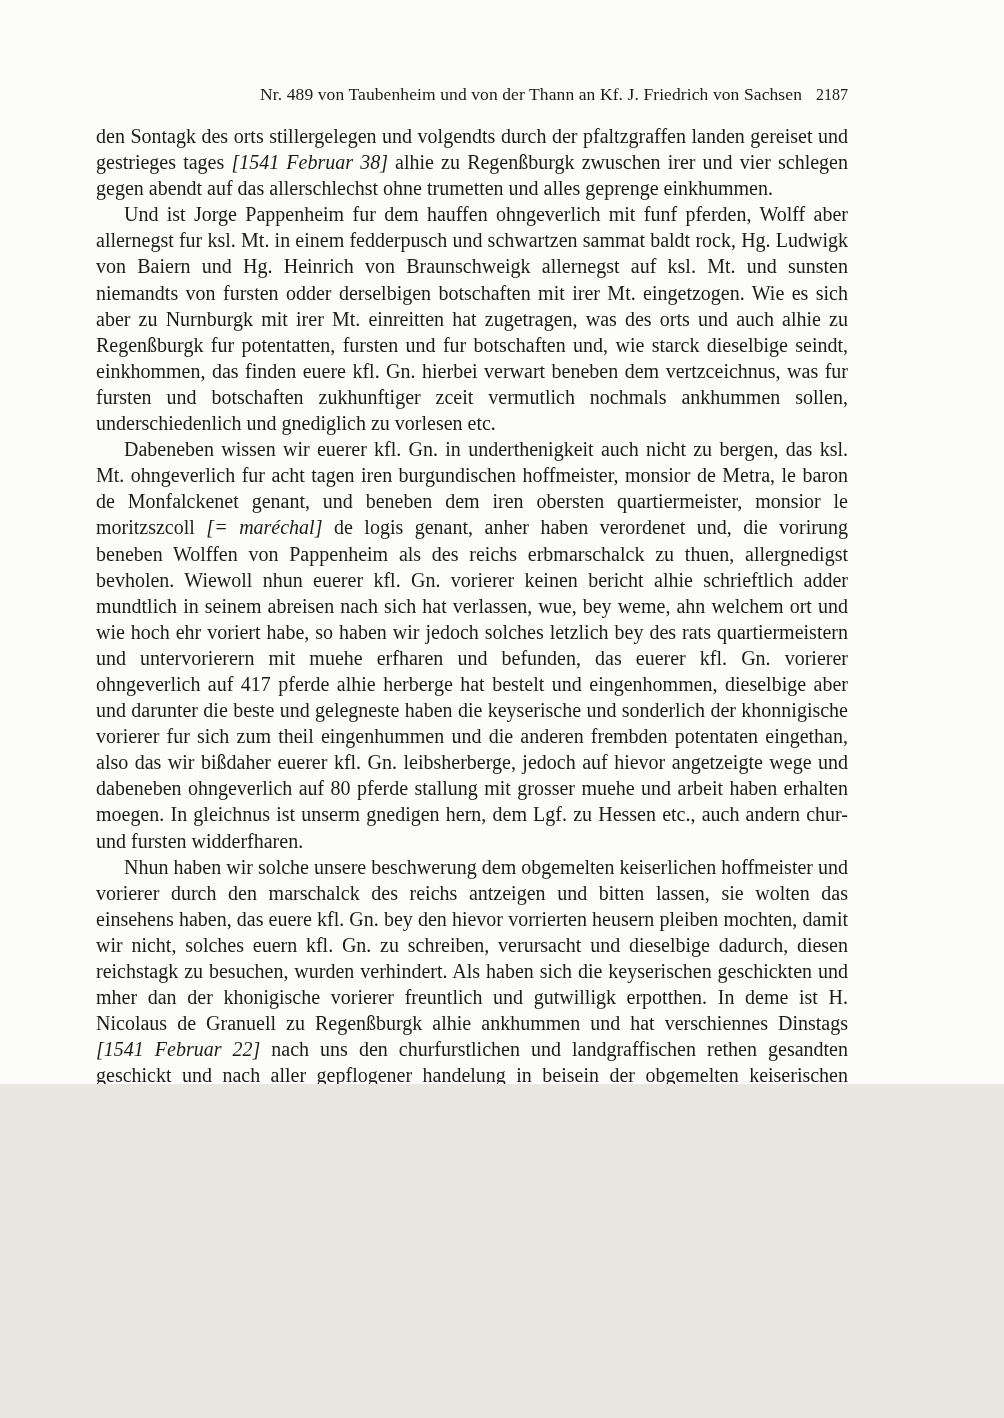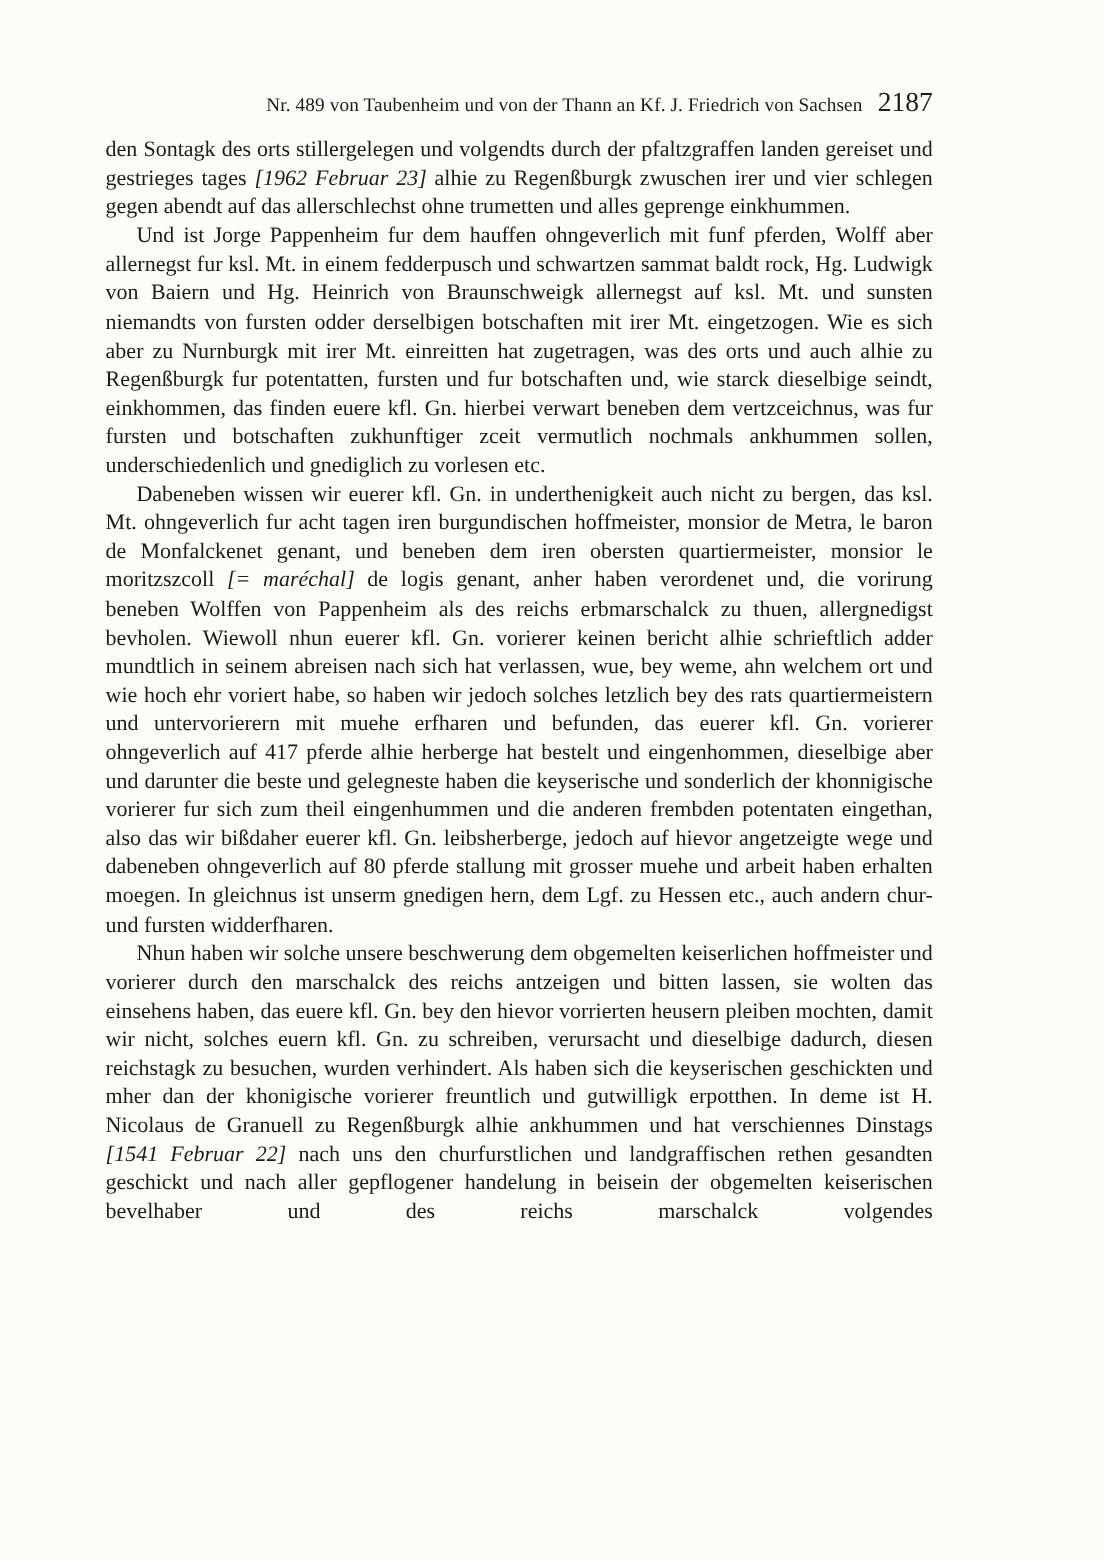--- a/index.html
+++ b/index.html
@@ -6,42 +6,42 @@
     margin: 0;
     padding: 0;
   }
   body {
     background: #e9e7e2;
     font-family: "Liberation Serif", "DejaVu Serif", serif;
   }
   .page {
     position: relative;
     width: 1004px;
-    height: 1418px;
+    height: 1084px;
     margin: 0 auto;
     box-sizing: border-box;
     background: #fcfcfa;
     color: #1b1b1b;
     padding: 82px 156px 0 96px;
     overflow: hidden;
   }
   .running-header {
     display: flex;
     justify-content: flex-end;
     align-items: baseline;
     gap: 14px;
     line-height: 24px;
     white-space: nowrap;
   }
   .running-header .head-title {
     font-size: 17.5px;
     letter-spacing: 0.1px;
   }
   .running-header .folio {
-    font-size: 25px;
+    font-size: 16px;
     text-align: center;
   }
   .body-text {
     margin-top: 16px;
     font-size: 20px;
     line-height: 26.1px;
     text-align: justify;
   }
   .body-text p {
     margin: 0;
@@ -59,18 +59,18 @@
 </style>
 </head>
 <body>
 
 <div class="page" style="background: rgb(252, 252, 250); color: rgb(27, 27, 27);">
   <div class="running-header">
     <span class="head-title">Nr. 489 von Taubenheim und von der Thann an Kf. J. Friedrich von Sachsen</span>
     <span class="folio">2187</span>
   </div>
   <div class="body-text">
-      <p class=""><span>den Sontagk des orts stillergelegen und volgendts durch der pfaltzgraffen landen gereiset und gestrieges tages </span><span class="italic">[1962 Februar 23]</span><span> alhie zu Regenßburgk zwuschen irer und vier schlegen gegen abendt auf das allerschlechst ohne trumetten und alles geprenge einkhummen.</span></p>
+      <p class=""><span>den Sontagk des orts stillergelegen und volgendts durch der pfaltzgraffen landen gereiset und gestrieges tages </span><span class="italic">[1541 Februar 38]</span><span> alhie zu Regenßburgk zwuschen irer und vier schlegen gegen abendt auf das allerschlechst ohne trumetten und alles geprenge einkhummen.</span></p>
       <p class="indent"><span>Und ist Jorge Pappenheim fur dem hauffen ohngeverlich mit funf pferden, Wolff aber allernegst fur ksl. Mt. in einem fedderpusch und schwartzen sammat baldt rock, Hg. Ludwigk von Baiern und Hg. Heinrich von Braunschweigk allernegst auf ksl. Mt. und sunsten niemandts von fursten odder derselbigen botschaften mit irer Mt. eingetzogen. Wie es sich aber zu Nurnburgk mit irer Mt. einreitten hat zugetragen, was des orts und auch alhie zu Regenßburgk fur potentatten, fursten und fur botschaften und, wie starck dieselbige seindt, einkhommen, das finden euere kfl. Gn. hierbei verwart beneben dem vertzceichnus, was fur fursten und botschaften zukhunftiger zceit vermutlich nochmals ankhummen sollen, underschiedenlich und gnediglich zu vorlesen etc.</span></p>
       <p class="indent"><span>Dabeneben wissen wir euerer kfl. Gn. in underthenigkeit auch nicht zu bergen, das ksl. Mt. ohngeverlich fur acht tagen iren burgundischen hoffmeister, monsior de Metra, le baron de Monfalckenet genant, und beneben dem iren obersten quartiermeister, monsior le moritzszcoll </span><span class="italic">[= maréchal]</span><span> de logis genant, anher haben verordenet und, die vorirung beneben Wolffen von Pappenheim als des reichs erbmarschalck zu thuen, allergnedigst bevholen. Wiewoll nhun euerer kfl. Gn. vorierer keinen bericht alhie schrieftlich adder mundtlich in seinem abreisen nach sich hat verlassen, wue, bey weme, ahn welchem ort und wie hoch ehr voriert habe, so haben wir jedoch solches letzlich bey des rats quartiermeistern und untervorierern mit muehe erfharen und befunden, das euerer kfl. Gn. vorierer ohngeverlich auf 417 pferde alhie herberge hat bestelt und eingenhommen, dieselbige aber und darunter die beste und gelegneste haben die keyserische und sonderlich der khonnigische vorierer fur sich zum theil eingenhummen und die anderen frembden potentaten eingethan, also das wir bißdaher euerer kfl. Gn. leibsherberge, jedoch auf hievor angetzeigte wege und dabeneben ohngeverlich auf 80 pferde stallung mit grosser muehe und arbeit haben erhalten moegen. In gleichnus ist unserm gnedigen hern, dem Lgf. zu Hessen etc., auch andern chur- und fursten widderfharen.</span></p>
       <p class="indent justify-last"><span>Nhun haben wir solche unsere beschwerung dem obgemelten keiserlichen hoffmeister und vorierer durch den marschalck des reichs antzeigen und bitten lassen, sie wolten das einsehens haben, das euere kfl. Gn. bey den hievor vorrierten heusern pleiben mochten, damit wir nicht, solches euern kfl. Gn. zu schreiben, verursacht und dieselbige dadurch, diesen reichstagk zu besuchen, wurden verhindert. Als haben sich die keyserischen geschickten und mher dan der khonigische vorierer freuntlich und gutwilligk erpotthen. In deme ist H. Nicolaus de Granuell zu Regenßburgk alhie ankhummen und hat verschiennes Dinstags </span><span class="italic">[1541 Februar 22]</span><span> nach uns den churfurstlichen und landgraffischen rethen gesandten geschickt und nach aller gepflogener handelung in beisein der obgemelten keiserischen bevelhaber und des reichs marschalck volgendes</span></p>
     </div>
 </div>
 
 </body></html>

